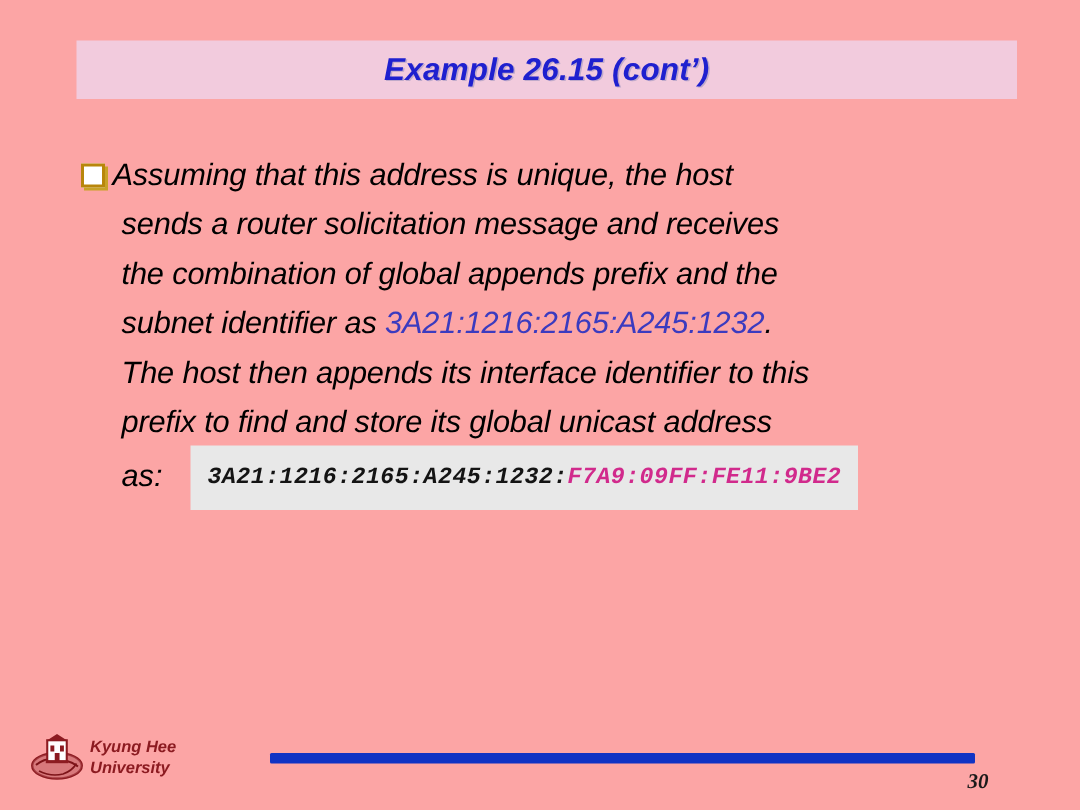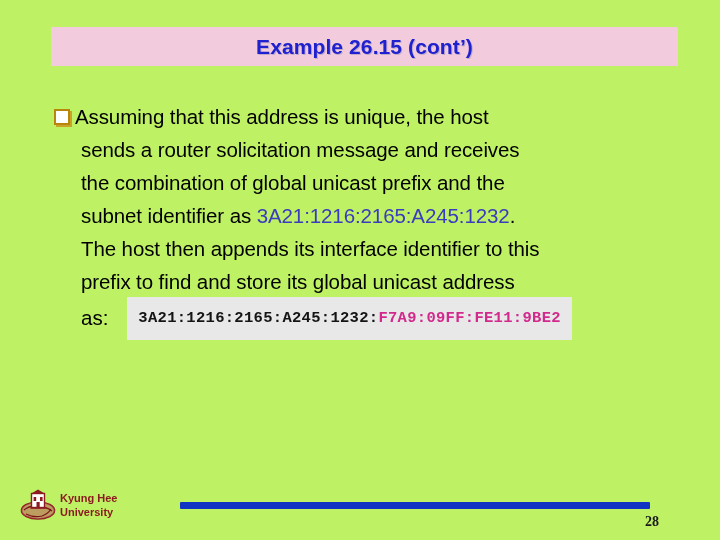--- a/index.html
+++ b/index.html
@@ -13,21 +13,22 @@
     font-family: "Liberation Sans", sans-serif;
     overflow: hidden;
     position: relative;
   }
 
   #slide {
     position: absolute;
     inset: 0;
     width: 720px;
     height: 540px;
-    background: #bef264;
+    background: #fca5a5;
+    font-style: italic;
   }
 
   
   #title-band {
     position: absolute;
     left: 51px;
     top: 27px;
     width: 627px;
     height: 39px;
     background: #f2cbdd;
@@ -168,21 +169,21 @@
   </div>
 
   <div id="body-block">
 
     <div class="bullet-row">
       <span id="bullet-square"></span>
       <span class="body-line" style="line-height:33px;">Assuming that this address is unique, the host</span>
     </div>
 
     <div class="body-line indent">sends a router solicitation message and receives</div>
-    <div class="body-line indent">the combination of global unicast prefix and the</div>
+    <div class="body-line indent">the combination of global appends prefix and the</div>
 
     <div class="body-line indent">
       <span>subnet identifier as </span><span class="addr-inline">3A21:1216:2165:A245:1232</span><span>.</span>
     </div>
 
     <div class="body-line indent">The host then appends its interface identifier to this</div>
     <div class="body-line indent">prefix to find and store its global unicast address</div>
 
     <div id="addr-line-row">
       <span id="as-label">as:</span>
@@ -207,15 +208,15 @@
       <rect x="16.5" y="15" width="3.2" height="5.5" fill="#8c1b21"></rect>
       <rect x="10.5" y="20" width="15" height="1.8" fill="#8c1b21"></rect>
     </svg>
     <div id="logo-text">
       <div>Kyung Hee</div>
       <div>University</div>
     </div>
   </div>
 
   <div id="footer-rule"></div>
-  <div id="page-number">28</div>
+  <div id="page-number">30</div>
 
 </div>
 
 </body></html>

